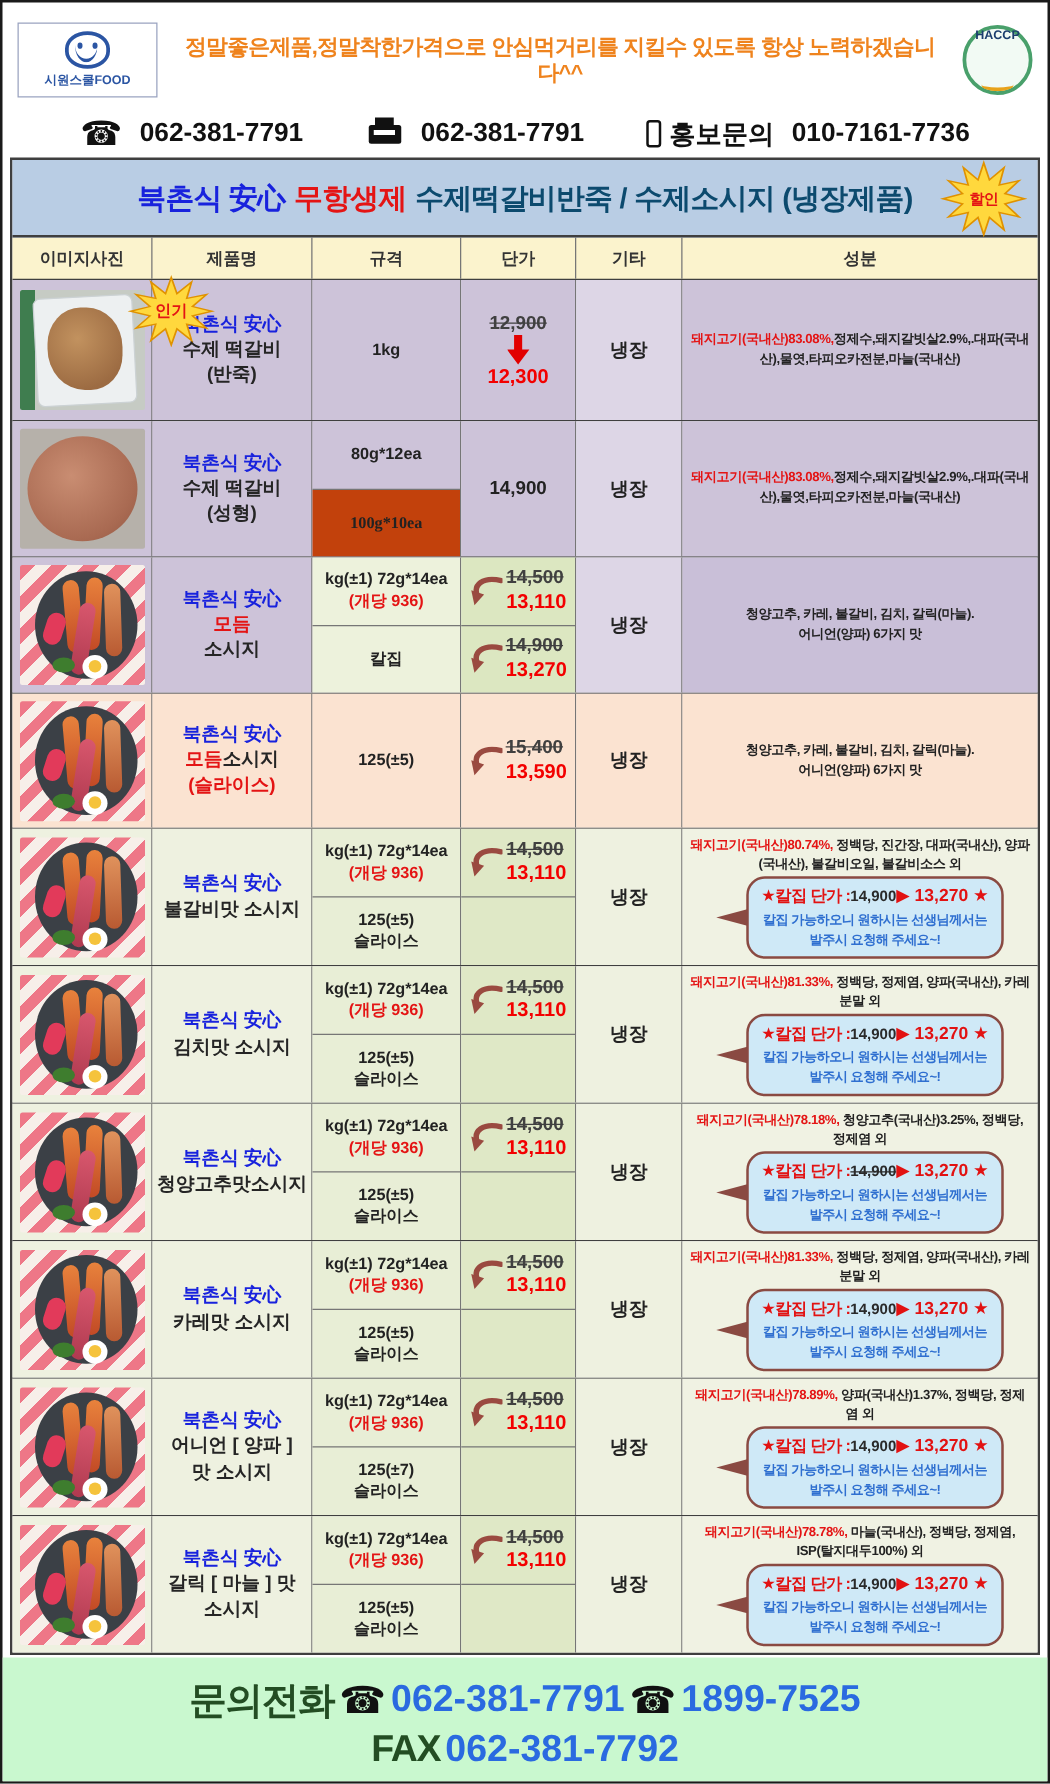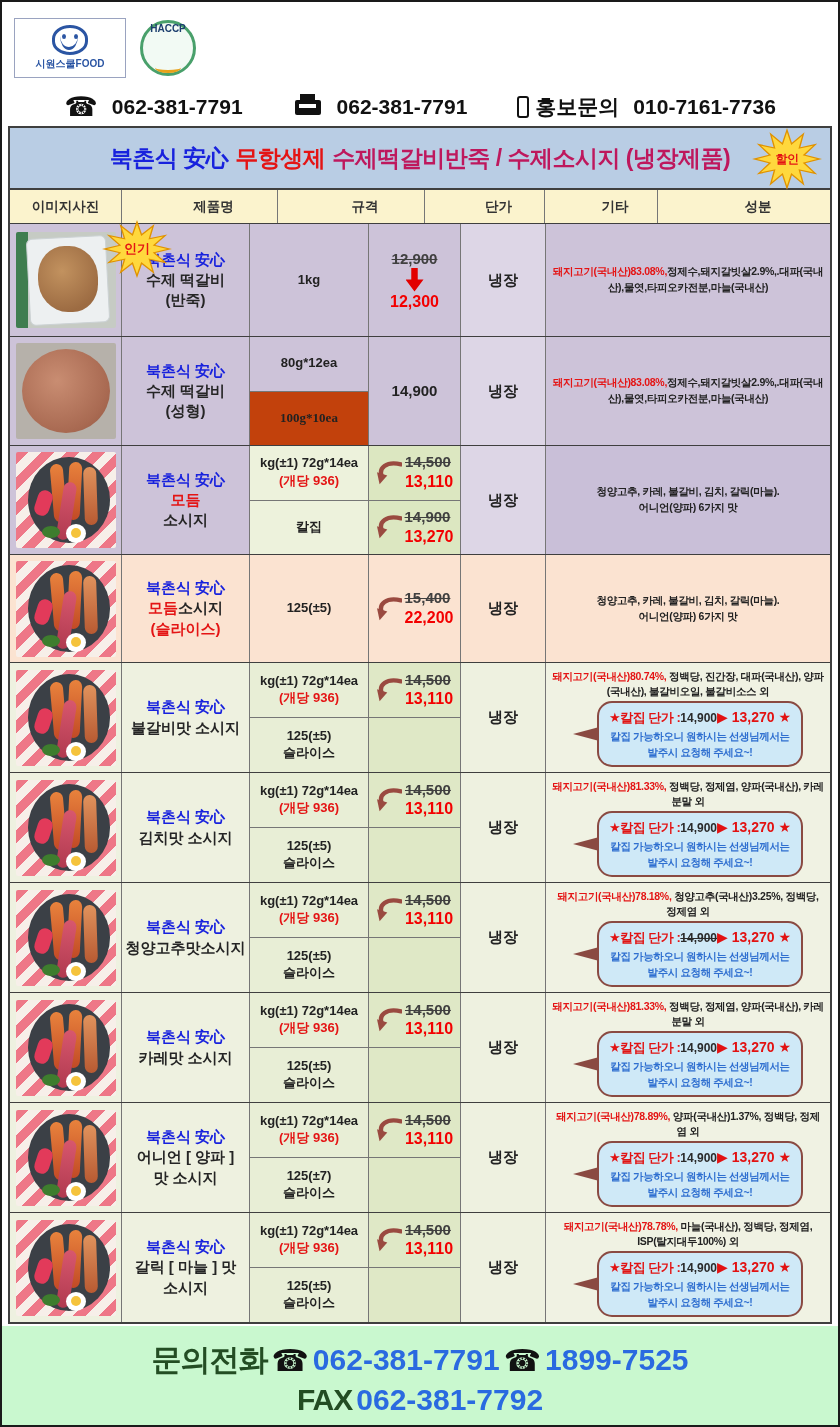--- a/index.html
+++ b/index.html
@@ -23,34 +23,34 @@
   .ph-icon{font-size:27px;line-height:1;}
   .printer{width:26px;height:15px;background:#111;border-radius:2px;position:relative;margin:0 2px;}
   .printer::before{content:"";position:absolute;left:5px;top:-6px;width:15px;height:6px;background:#111;}
   .printer::after{content:"";position:absolute;left:4px;top:4px;width:17px;height:4px;background:#fff;}
   .mobile{width:12px;height:22px;border:2px solid #111;border-radius:3px;box-sizing:border-box;margin-right:-8px;}
   .gap28{width:22px;}
 
   
   .tbl{margin:0 6px;border:2px solid #3f3f3f;}
   .titlebar{height:60px;background:#b9cde4;border-bottom:2px solid #3f3f3f;display:flex;align-items:center;justify-content:center;gap:7px;position:relative;font-size:23px;font-weight:bold;letter-spacing:-0.5px;}
-  .t-blue{color:#1822dd;} .t-red{color:#e41414;} .t-dark{color:#be185d;}
+  .t-blue{color:#1822dd;} .t-red{color:#e41414;} .t-dark{color:#0c4a6e;}
 
   .burst{position:absolute;width:100%;height:100%;clip-path:polygon(100% 50%,76.1% 57%,93.3% 75%,69.1% 69.1%,75% 93.3%,57% 76.1%,50% 100%,43% 76.1%,25% 93.3%,30.9% 69.1%,6.7% 75%,23.9% 57%,0% 50%,23.9% 43%,6.7% 25%,30.9% 30.9%,25% 6.7%,43% 23.9%,50% 0%,57% 23.9%,75% 6.7%,69.1% 30.9%,93.3% 25%,76.1% 43%);display:flex;align-items:center;justify-content:center;}
   .burst.outer{background:#e09200;}
   .burst.inner{width:86%;height:86%;left:7%;top:7%;background:#ffd83d;}
   .burst-wrap{position:absolute;}
   .burst-txt{color:#e41414;font-weight:bold;position:relative;z-index:2;}
   .sale-burst{right:8px;top:0px;width:70px;height:62px;}
   .sale-burst .burst-txt{font-size:12px;}
   .hot-burst{left:92px;top:-4px;width:70px;height:58px;z-index:5;}
   .hot-burst .burst-txt{font-size:13px;}
 
   .colhead,.row{display:grid;grid-template-columns:112px 128px 119px 92px 85px 1fr;}
-  .colhead{background:#fbf3cd;height:33px;border-bottom:1px solid #3f3f3f;gap:28px;}
+  .colhead{background:#fbf3cd;height:33px;border-bottom:1px solid #3f3f3f;}
   .colhead>div{display:flex;align-items:center;justify-content:center;font-weight:bold;font-size:13.5px;color:#333;border-right:1px solid #767676;}
   .colhead>div:last-child{border-right:none;}
 
   .row{border-bottom:1px solid #3f3f3f;position:relative;}
   .row:last-of-type{border-bottom:none;}
   .cell{border-right:1px solid #767676;display:flex;flex-direction:column;align-items:center;justify-content:center;text-align:center;box-sizing:border-box;min-width:0;}
   .cell:last-child{border-right:none;}
   .cell.split{justify-content:stretch;padding:0;}
   .sub{flex:1;display:flex;flex-direction:column;align-items:center;justify-content:center;width:100%;box-sizing:border-box;}
   .sub.first{border-bottom:1px solid #767676;}
@@ -128,20 +128,21 @@
 
 <div class="page">
 
   <div class="topbar">
     <div class="logo-box">
       <div class="smiley">
           <div class="mouth"></div>
         </div>
       <div class="logo-text">시원스쿨FOOD</div>
     </div>
+    <div class="slogan">정말좋은제품,정말착한가격으로 안심먹거리를 지킬수 있도록 항상 노력하겠습니다^^</div>
     <div class="haccp">
       <span class="h-txt">HACCP</span>
       <span class="h-arc"></span>
     </div>
   </div>
 
   <div class="phonebar">
     <span class="ph-icon">☎</span>
     <span>062-381-7791</span>
     <span class="gap28"></span>
@@ -322,21 +323,21 @@
         <span class="spec-main">125(±5)</span>
       </div>
       <div class="cell c-price">
         <div class="price-flex">
           <svg class="curve" viewBox="0 0 30 28">
               <path d="M29 4 C12 0 2 8 7 19" fill="none" stroke="#9a4a40" stroke-width="5" stroke-linecap="round"></path>
               <path d="M1 13 L13 17 L4 27 Z" fill="#9a4a40"></path>
             </svg>
           <div class="price-col">
             <span class="old">15,400</span>
-            <span class="new">22,200</span>
+            <span class="new">13,590</span>
           </div>
         </div>
       </div>
       <div class="cell c-etc">
         <span class="storage">냉장</span>
       </div>
       <div class="cell c-ing">
         <div class="ing"><span>청양고추, 카레, 불갈비, 김치, 갈릭(마늘).</span><br><span>어니언(양파) 6가지 맛</span></div>
       </div>
     </div>

